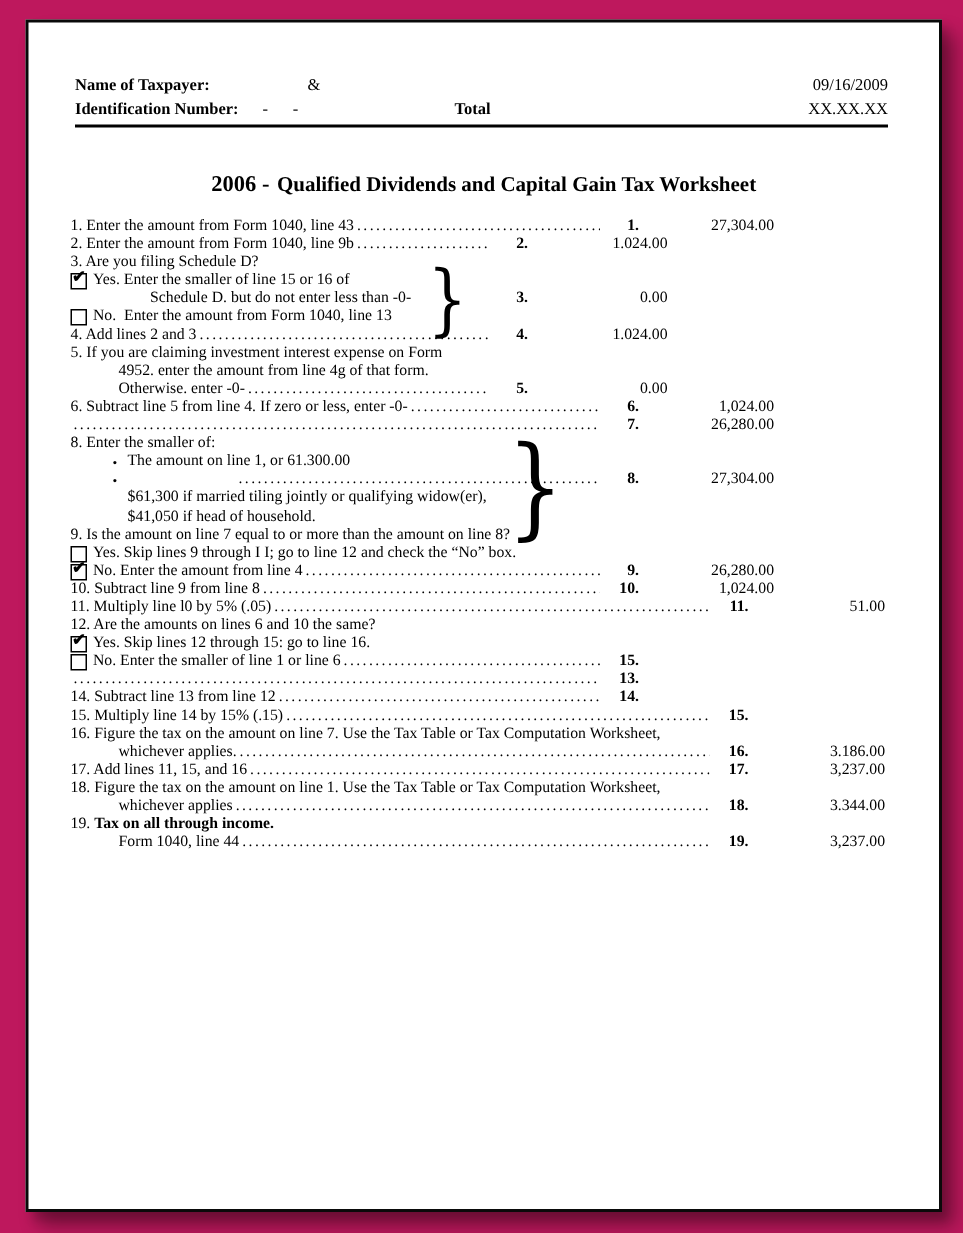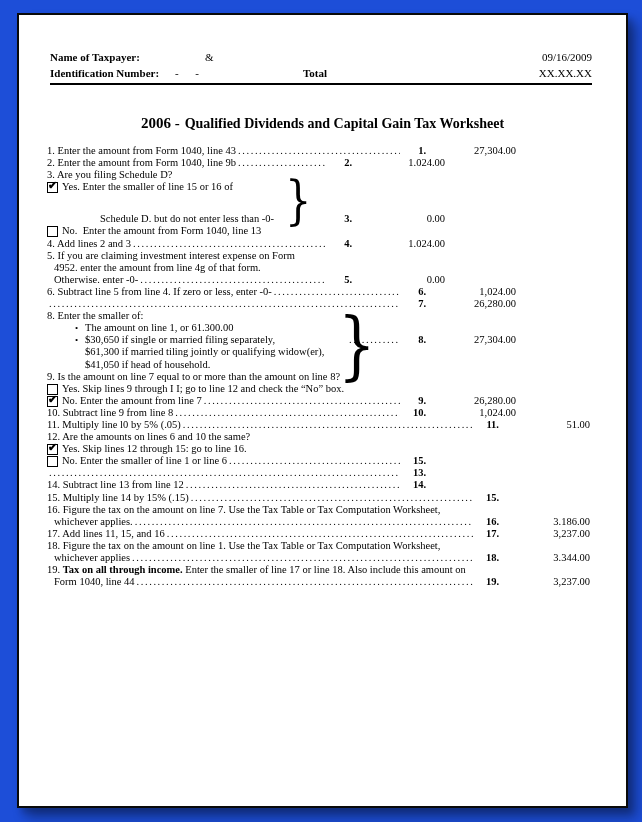--- a/index.html
+++ b/index.html
@@ -1,16 +1,16 @@
 <!DOCTYPE html>
 <html><head>
 <meta charset="utf-8">
 <style>
   html,body{margin:0;padding:0;background:#ffffff;}
-  .canvas{position:relative;width:642px;height:822px;background:#1d4ed8;overflow:hidden;
+  .canvas{position:relative;width:642px;height:822px;background:#be185d;overflow:hidden;
           font-family:"Liberation Serif",serif;color:#000;}
   .page{position:absolute;left:17px;top:13px;width:607px;height:791px;background:#fff;
         border:2px solid #0a0a0a;box-shadow:9px 10px 12px rgba(0,0,0,0.32), 4px 5px 6px rgba(0,0,0,0.18);}
   
   .header{margin:36px 34px 0 31px;border-bottom:2px solid #000;padding-bottom:1px;font-size:11px;}
   .hrow{position:relative;height:15.5px;}
   .hlabel{position:absolute;left:0;font-weight:bold;}
   .amp{position:absolute;left:155px;}
   .hdate{position:absolute;right:0;}
   .hidval{position:absolute;left:125px;white-space:pre;}
@@ -27,23 +27,23 @@
   .b{font-weight:bold;white-space:pre;}
   .dots{flex:1 1 auto;overflow:hidden;white-space:nowrap;min-width:4px;padding-left:2px;}
   .dots::after{content:"........................................................................................................................................................................";letter-spacing:1.6px;}
   .gap{flex:1 1 auto;}
   .num{flex:0 0 26px;text-align:right;white-space:pre;font-weight:bold;}
   .vA{flex:0 0 93px;text-align:right;white-space:pre;}
   .spA{flex:0 0 145px;}
   .vB{flex:0 0 90px;text-align:right;white-space:pre;}
   .spB{flex:0 0 74px;}
   .vC{flex:0 0 91px;text-align:right;white-space:pre;}
-  .ind1{margin-left:7px;}      
+  .ind1{margin-left:32px;}      
   .ind-cb{}    
-  .ind-schd{margin-left:53px;margin-top:20px;}  
+  .ind-schd{margin-left:53px;}  
   .ind-bul{margin-left:28px;}   
   .ind-cont{margin-left:38px;}  
   .bullet{flex:0 0 10px;font-size:9px;}
   .cb{display:inline-block;width:9px;height:9px;border:1.3px solid #000;margin-right:4px;
       position:relative;top:1px;flex:0 0 auto;}
   .cb.checked::after{content:"\2714";position:absolute;left:0px;top:-4px;font-size:11px;font-weight:bold;}
   .rel{position:relative;}
   .brace{position:absolute;display:inline-block;font-family:"DejaVu Serif",serif;line-height:1;
          transform:scaleX(0.8);transform-origin:left top;}
   .brace3{left:238px;top:5px;font-size:52px;}
@@ -157,21 +157,20 @@
         <div class="row">
             <span class="t">8. Enter the smaller of:</span>
           </div>
         <span class="brace brace8">}</span>
         <div class="row ind-bul">
           <span class="bullet">•</span>
           <span class="t">The amount on line 1, or 61.300.00</span>
         </div>
         <div class="row ind-bul">
           <span class="bullet">•</span>
-          <span class="t">$30,650 if single or married filing separately,</span>
           <span class="sp8"></span>
           <span class="dots"></span>
           <span class="num">8.</span>
           <span class="vB">27,304.00</span>
           <span class="spB"></span>
         </div>
         <div class="row ind-cont">
             <span class="t">$61,300 if married tiling jointly or qualifying widow(er),</span>
           </div>
         <div class="row ind-cont">
@@ -182,21 +181,21 @@
       <div>
         <div class="row">
             <span class="t">9. Is the amount on line 7 equal to or more than the amount on line 8?</span>
           </div>
         <div class="row ind-cb">
           <span class="cb"></span>
           <span class="t">Yes. Skip lines 9 through I I; go to line 12 and check the “No” box.</span>
         </div>
         <div class="row ind-cb">
           <span class="cb checked"></span>
-          <span class="t">No. Enter the amount from line 7</span>
+          <span class="t">No. Enter the amount from line 4</span>
           <span class="dots"></span>
           <span class="num">9.</span>
           <span class="vB">26,280.00</span>
           <span class="spB"></span>
         </div>
       </div>
 
       <div class="row">
         <span class="t">10. Subtract line 9 from line 8</span>
         <span class="dots"></span>
@@ -280,21 +279,20 @@
           <span class="dots"></span>
           <span class="num">18.</span>
           <span class="vC">3.344.00</span>
         </div>
       </div>
 
       <div>
         <div class="row">
           <span class="t">19. </span>
             <span class="b">Tax on all through income.</span>
-            <span class="t"> Enter the smaller of line 17 or line 18. Also include this amount on</span>
         </div>
         <div class="row ind1">
           <span class="t">Form 1040, line 44</span>
           <span class="dots"></span>
           <span class="num">19.</span>
           <span class="vC">3,237.00</span>
         </div>
       </div>
 
     </div>

